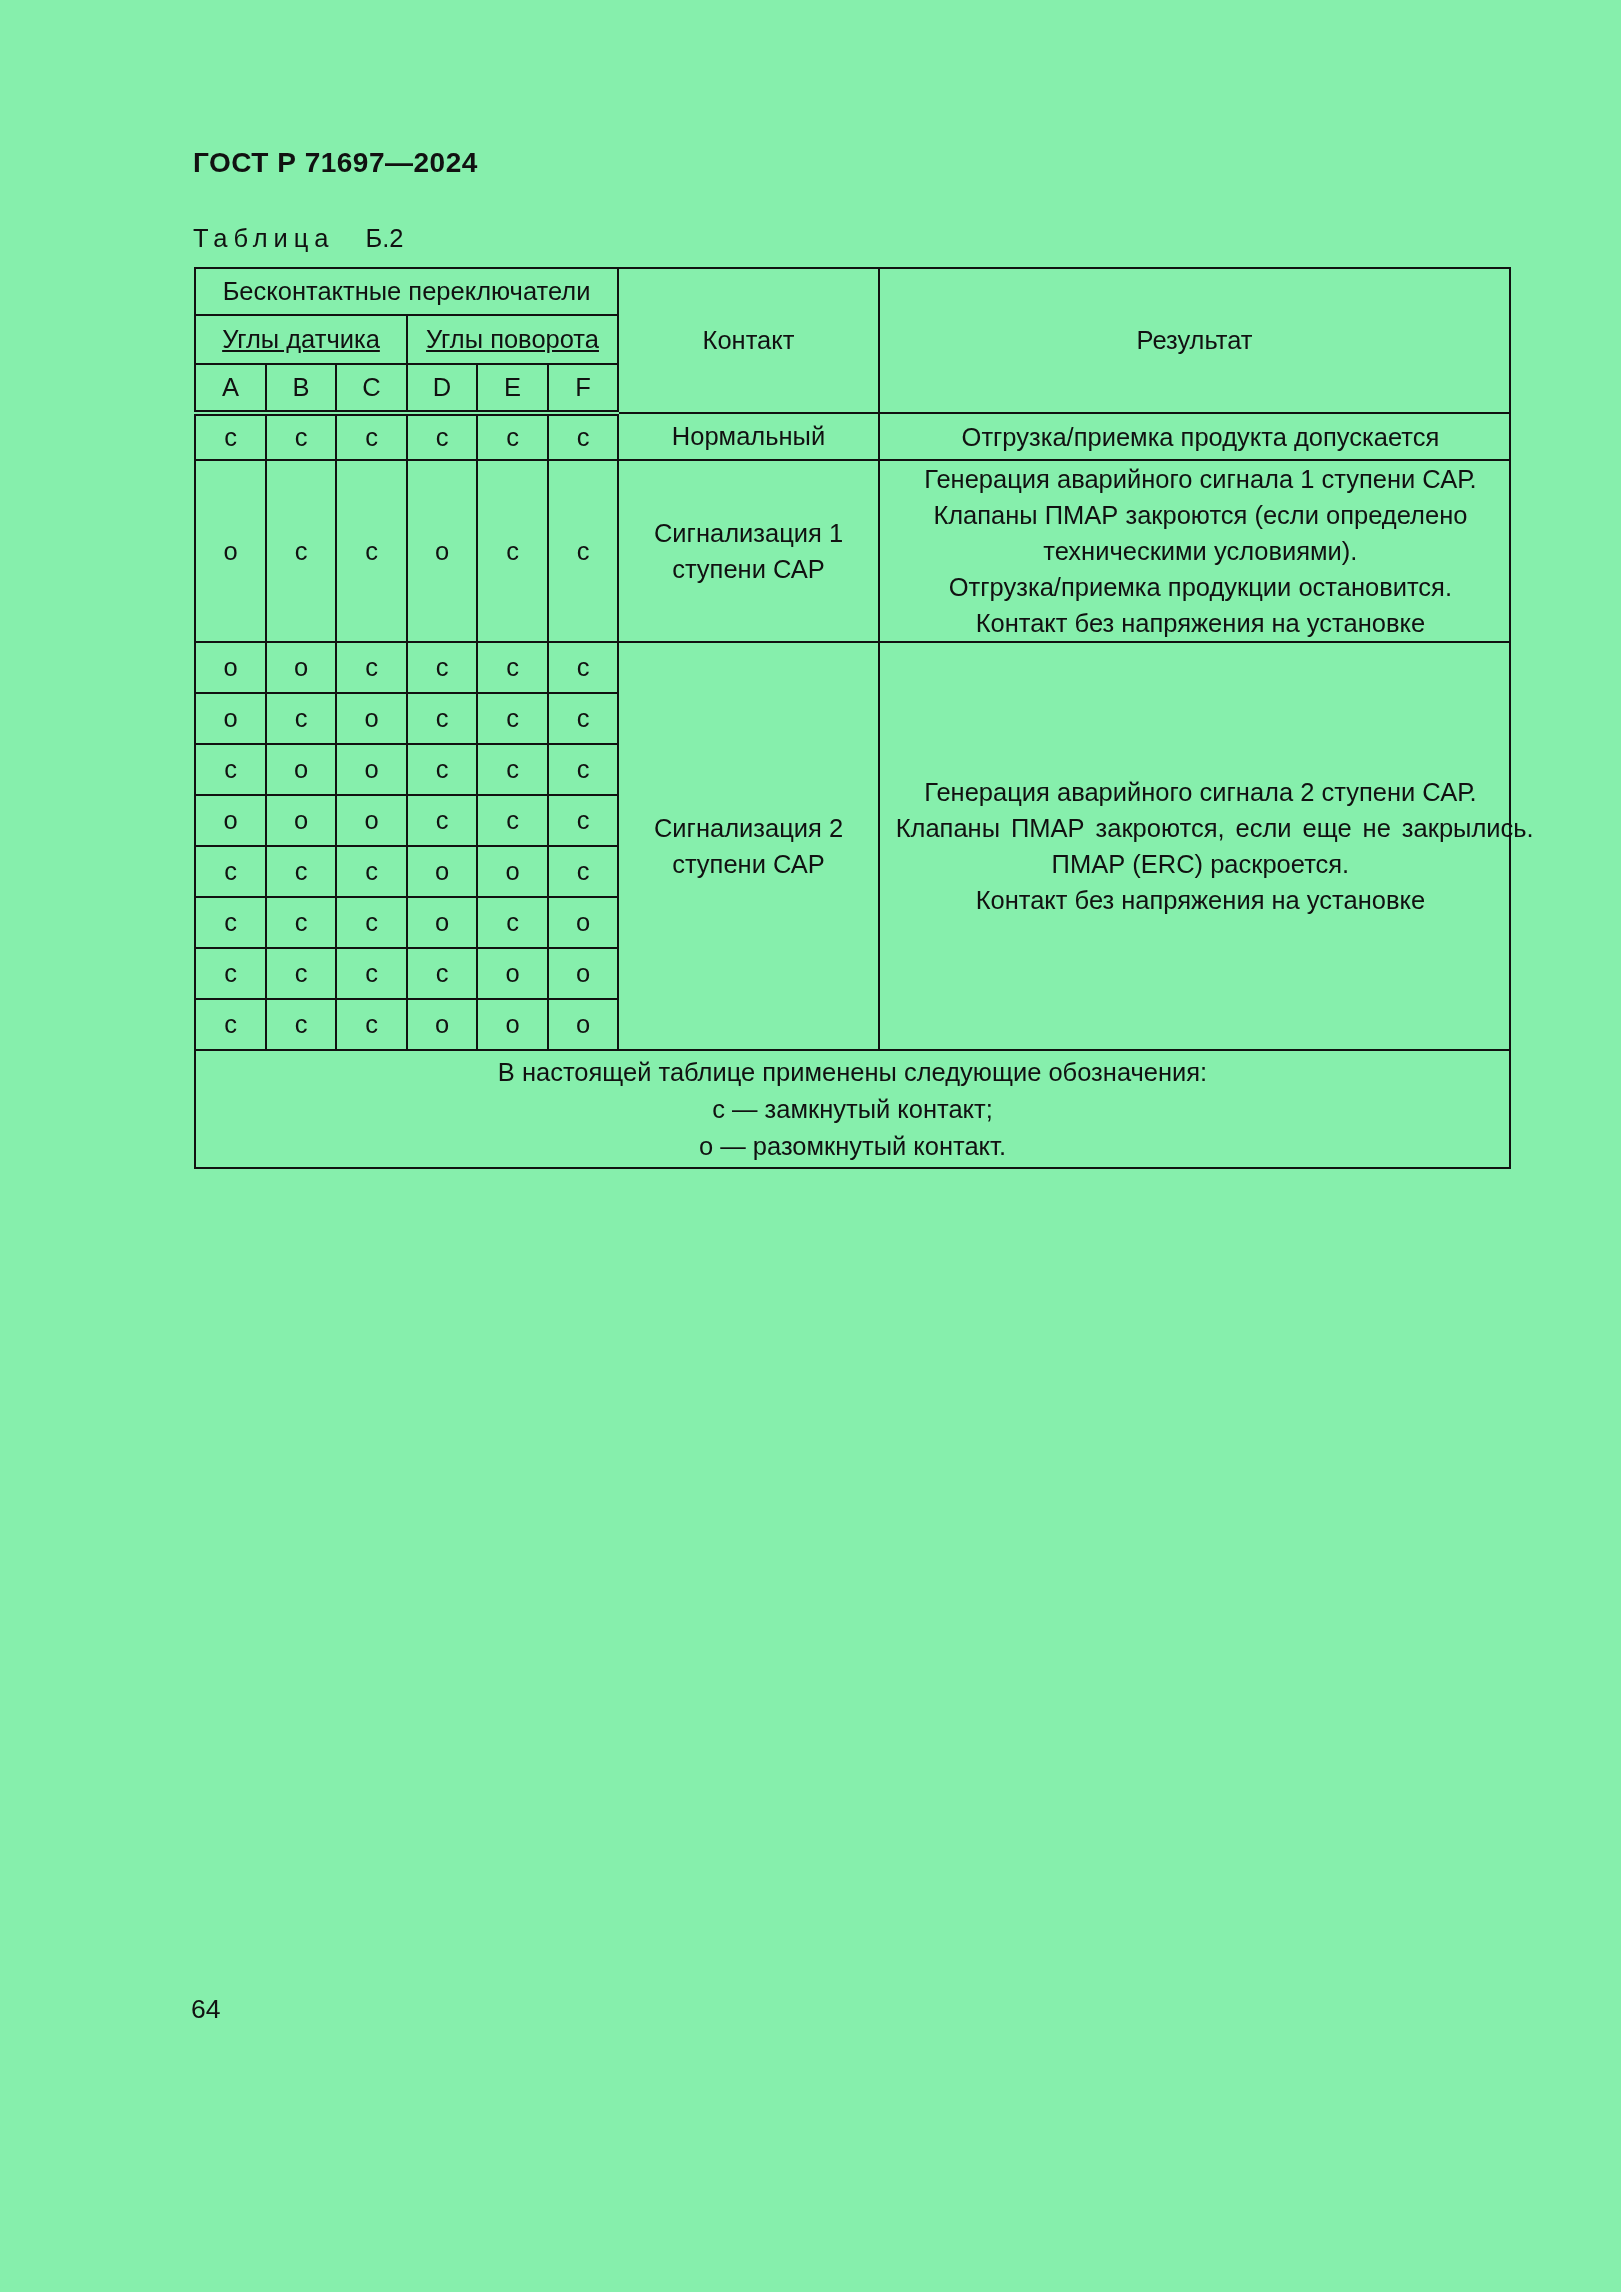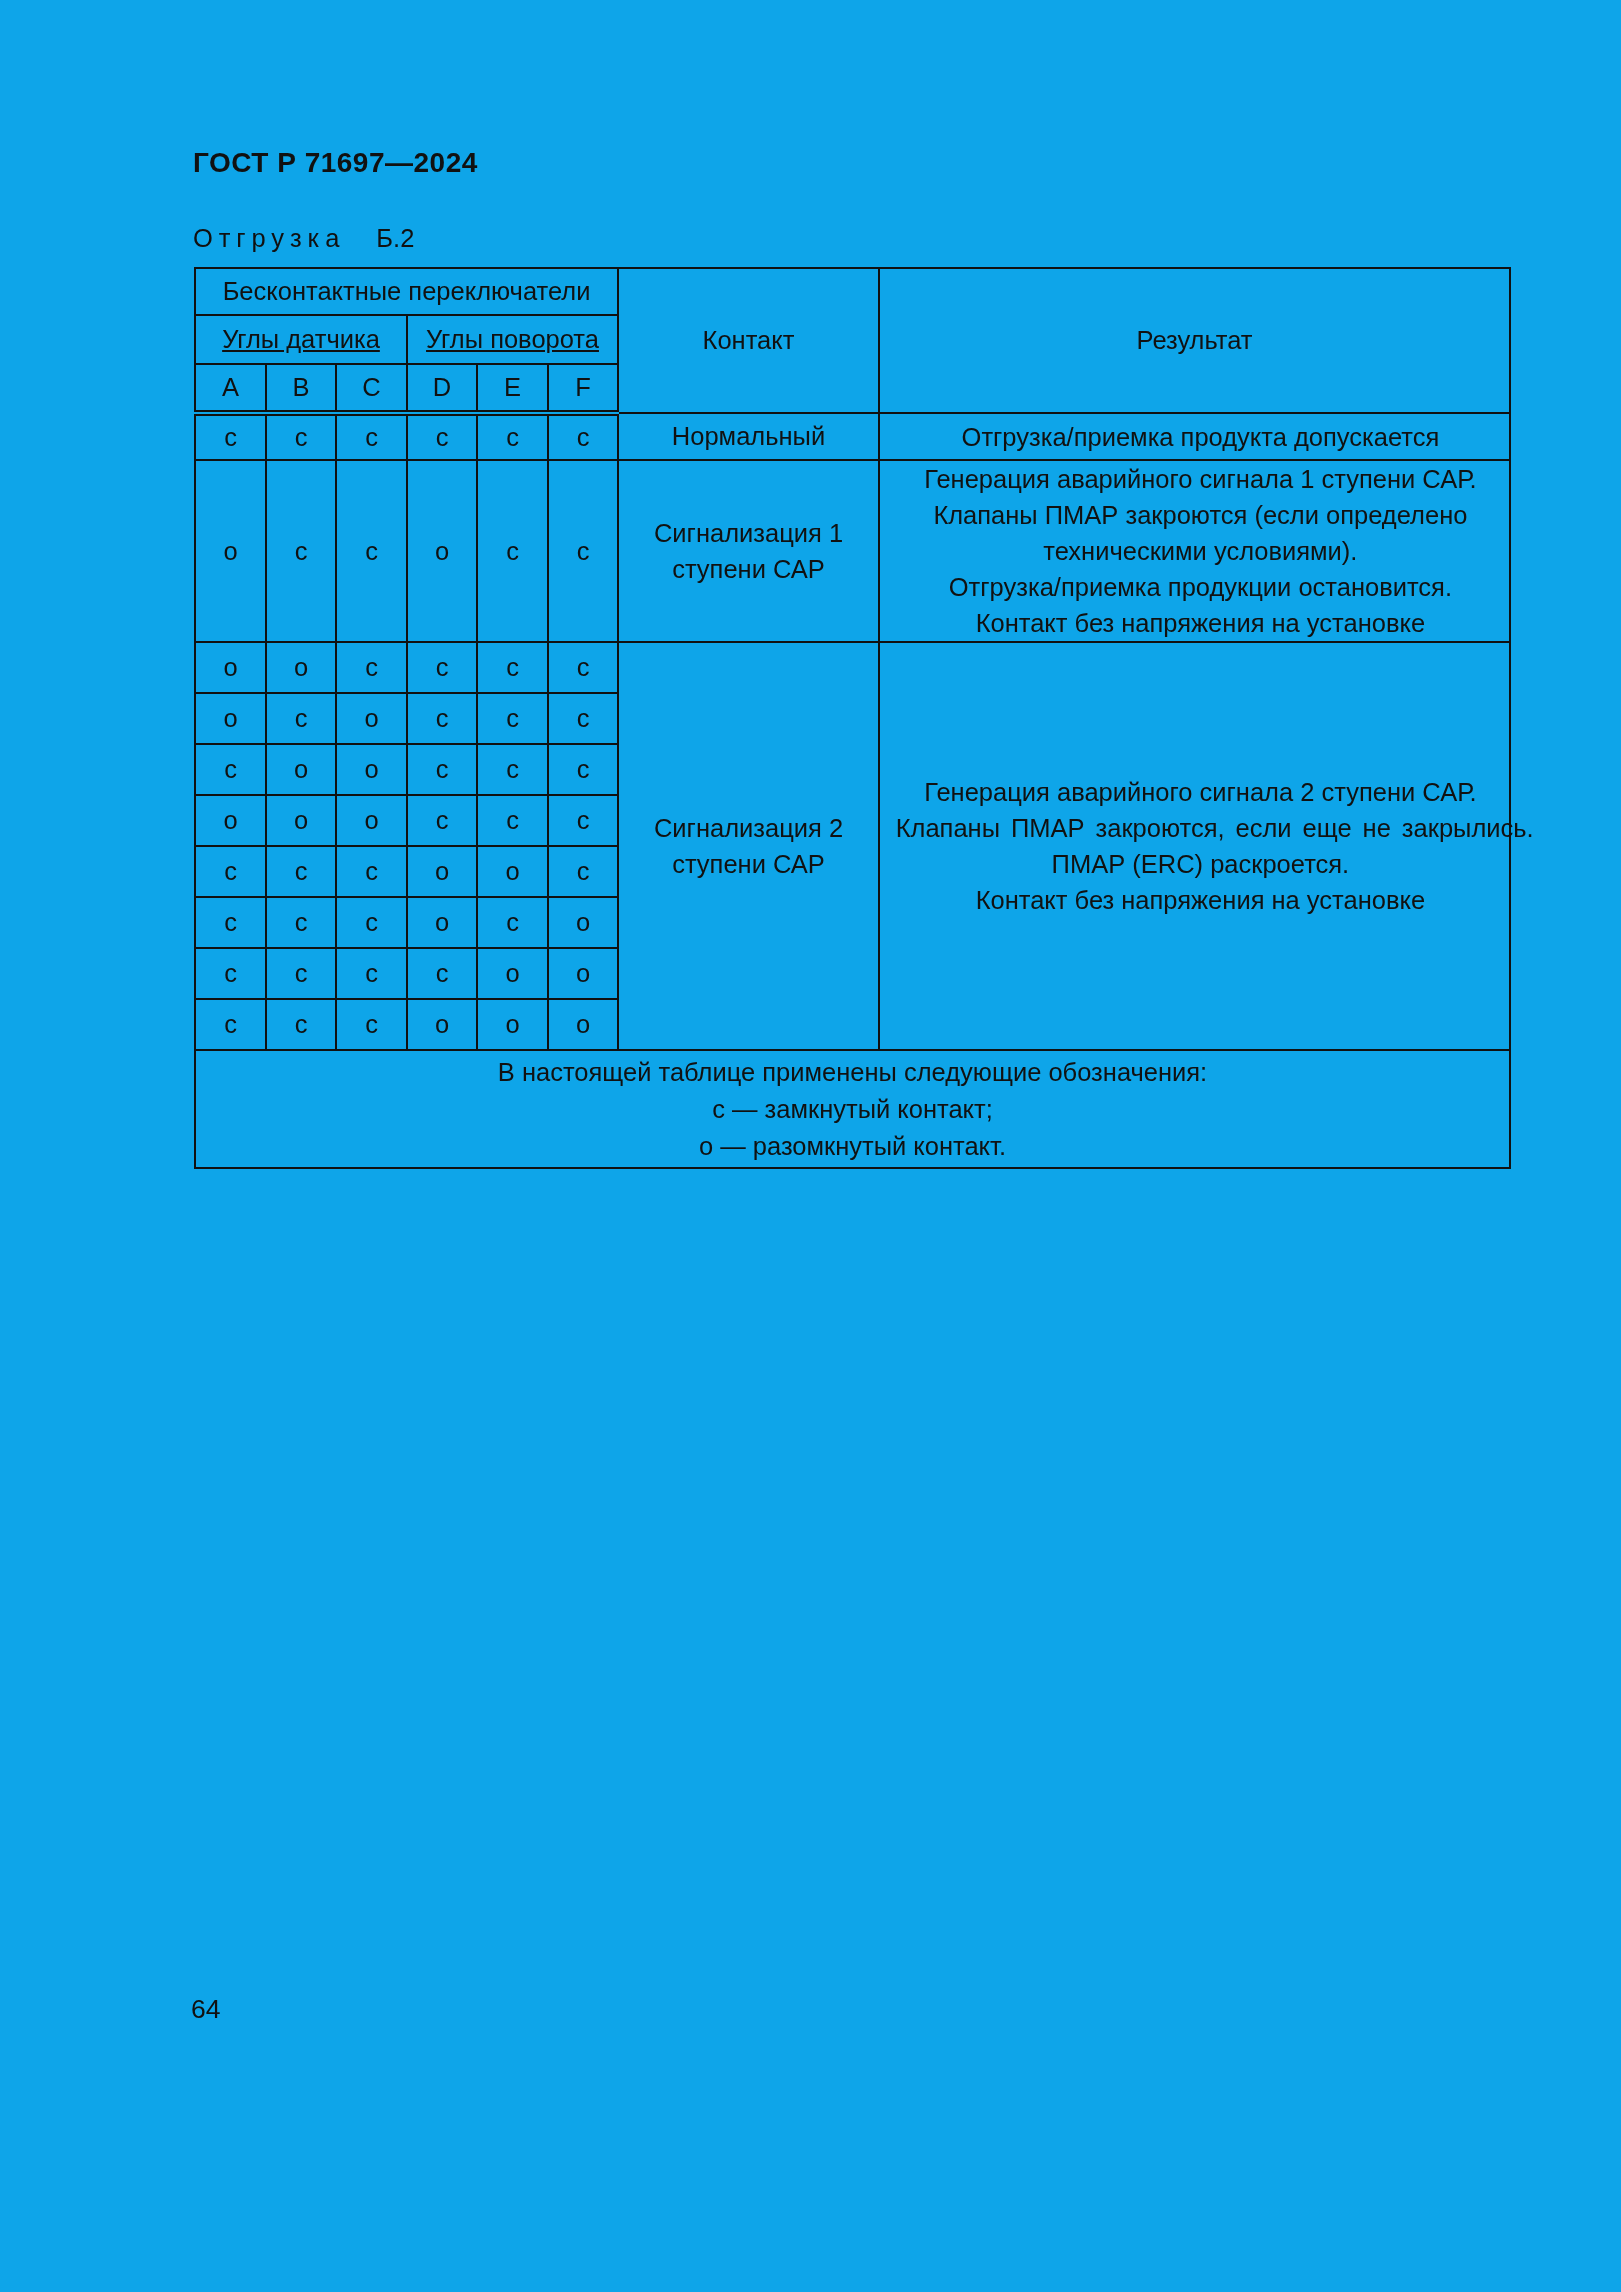--- a/index.html
+++ b/index.html
@@ -1,19 +1,19 @@
 <!DOCTYPE html>
 <html><head>
 <meta charset="utf-8">
 <style>
   html,body{margin:0;padding:0;background:#888;}
   .page{
     position:relative;
     width:1621px;height:2293px;
-    background:#0ea5e9;
+    background:#86efac;
     font-family:"Liberation Sans", sans-serif;
     color:#111;
     overflow:hidden;
   }
   .gost-header{
     position:absolute;left:193px;top:147px;
     font-size:28px;font-weight:bold;letter-spacing:0.5px;
   }
   .table-caption{
     position:absolute;left:193px;top:224px;
@@ -71,21 +71,21 @@
   .status-line{line-height:36px;white-space:nowrap;}
 </style>
 </head>
 <body>
 
 <div class="page">
 
   <div class="gost-header">ГОСТ Р 71697—2024</div>
 
   <div class="table-caption">
-    <span class="caption-word">Отгрузка</span>
+    <span class="caption-word">Таблица</span>
     <span class="caption-num">Б.2</span>
   </div>
 
   <table class="main">
     <colgroup>
       <col style="width:71px">
         <col style="width:70px">
         <col style="width:71px">
       <col style="width:70px">
         <col style="width:71px">

